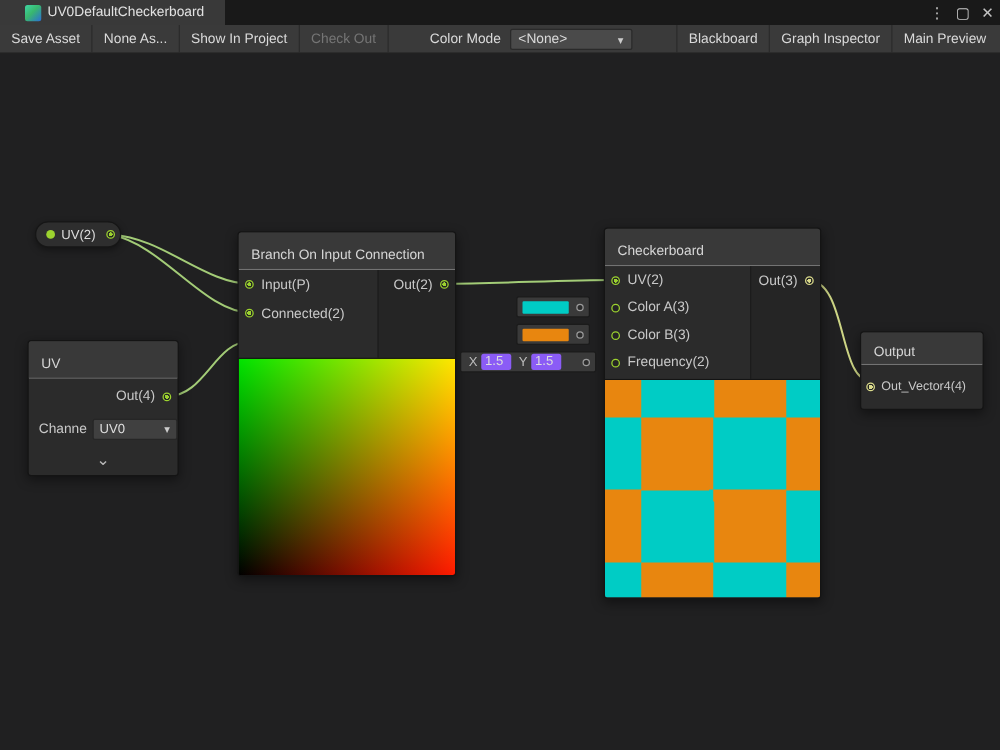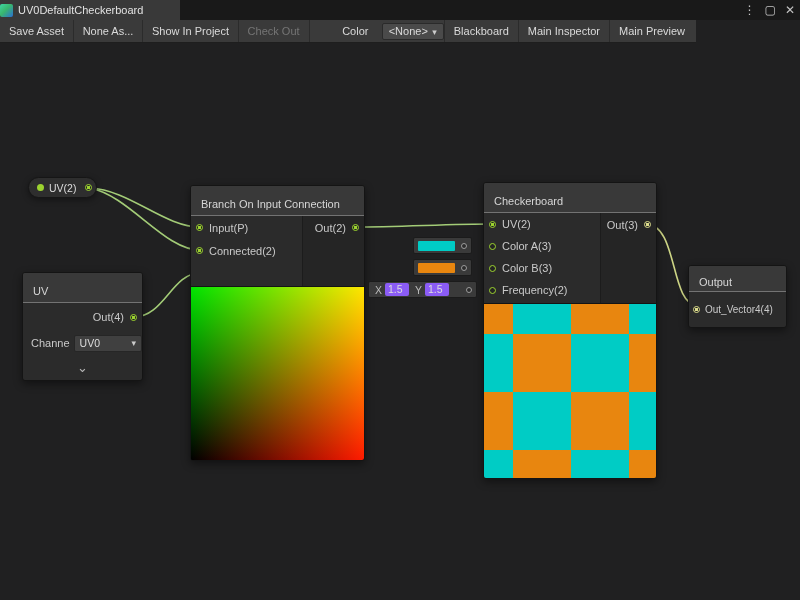--- a/index.html
+++ b/index.html
@@ -7,32 +7,32 @@
   .app {
     position:relative; width:800px; height:600px; overflow:hidden;
     background:#202021; font-family:"Liberation Sans", sans-serif;
     -webkit-font-smoothing:antialiased; color:#d0d0d0;
   }
 
   
   .titlebar { position:absolute; left:0; top:0; width:800px; height:20px; background:#191919; }
   .tab {
     position:absolute; left:0; top:0; width:180px; height:20px; background:#393939;
-    display:flex; align-items:center; gap:5px; padding-left:0;
+    display:flex; align-items:center; gap:5px; padding-left:20px;
     font-size:11px; color:#e2e2e2;
   }
   .tabicon { width:13px; height:13px; border-radius:2px;
     background:linear-gradient(135deg,#3fd6a4 0%,#39b76e 45%,#2b6fd4 100%); flex-shrink:0; }
   .winbtns { position:absolute; right:5px; top:0; height:20px; display:flex; align-items:center; gap:9px;
     color:#c4c4c4; font-size:12px; }
   .winbtns span { cursor:default; line-height:20px; }
 
   
   .toolbar {
-    position:absolute; left:0; top:20px; width:696px; height:23px; background:#3a3a3a;
+    position:absolute; left:0; top:20px; width:800px; height:23px; background:#3a3a3a;
     border-bottom:1px solid #1e1e1e; display:flex; align-items:stretch;
     font-size:11px; color:#dadada;
   }
   .tsep { width:1px; background:#2b2b2b; }
   .tbtn { padding:0 9px; line-height:22px; white-space:nowrap; }
   .tbtn.disabled { color:#757575; }
   .cm-label { margin-left:26px; padding:0 7px; line-height:22px; }
   .dropdown {
     width:98px; height:17px; margin:3px 0 0 0; background:#4a4a4a;
     border:1px solid #2a2a2a; border-radius:2px;
@@ -133,21 +133,21 @@
     <div class="tsep"></div>
     <div class="cm-label">Color Mode</div>
     <div class="dropdown">
       <span class="ddval">&lt;None&gt;</span>
       <span class="caret">▾</span>
     </div>
     <div class="tb-right">
       <div class="tsep"></div>
       <div class="tbtn">Blackboard</div>
       <div class="tsep"></div>
-      <div class="tbtn">Main Inspector</div>
+      <div class="tbtn">Graph Inspector</div>
       <div class="tsep"></div>
       <div class="tbtn">Main Preview</div>
     </div>
   </div>
 
   <div class="canvas"></div>
 
   <svg class="edges" viewBox="0 0 800 600">
     <path d="M90,188 C130,190 164,227 200,227" stroke="#A3CC77" stroke-width="1.6" fill="none"></path>
     <path d="M90,188 C130,196 164,250 200,250" stroke="#A3CC77" stroke-width="1.6" fill="none"></path>

